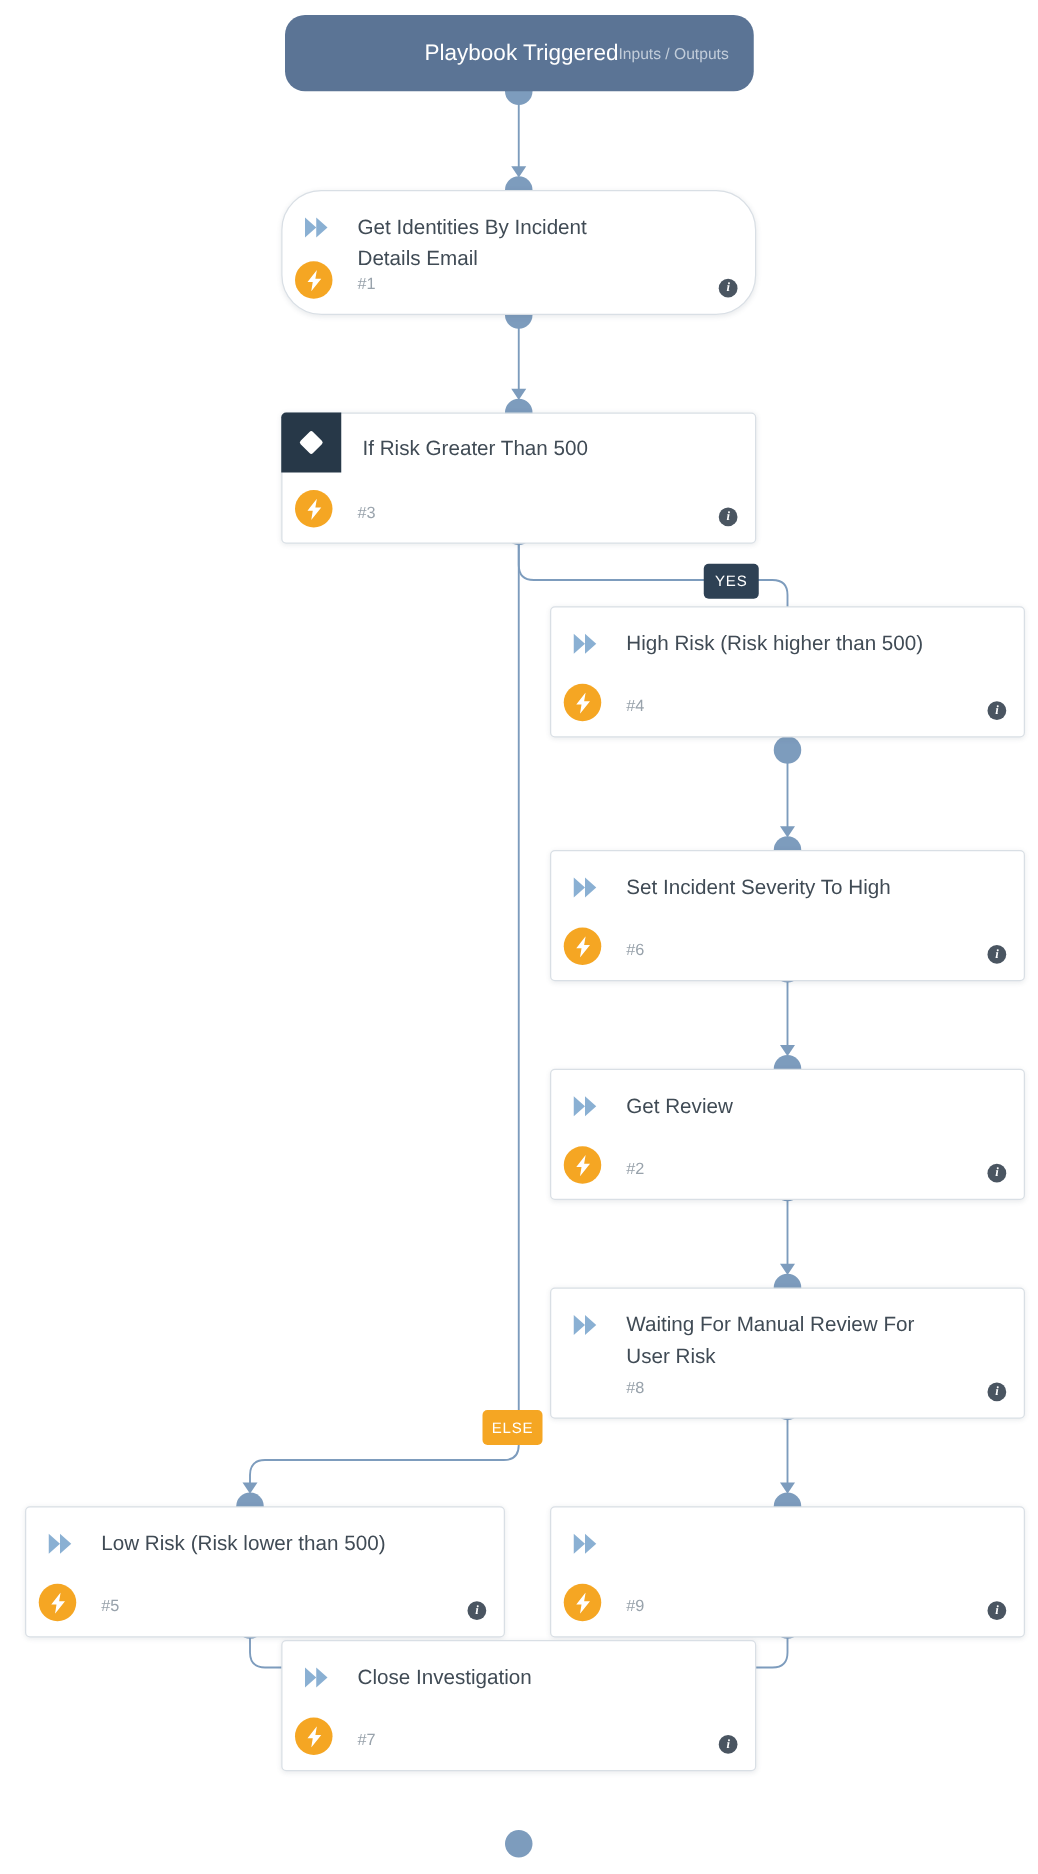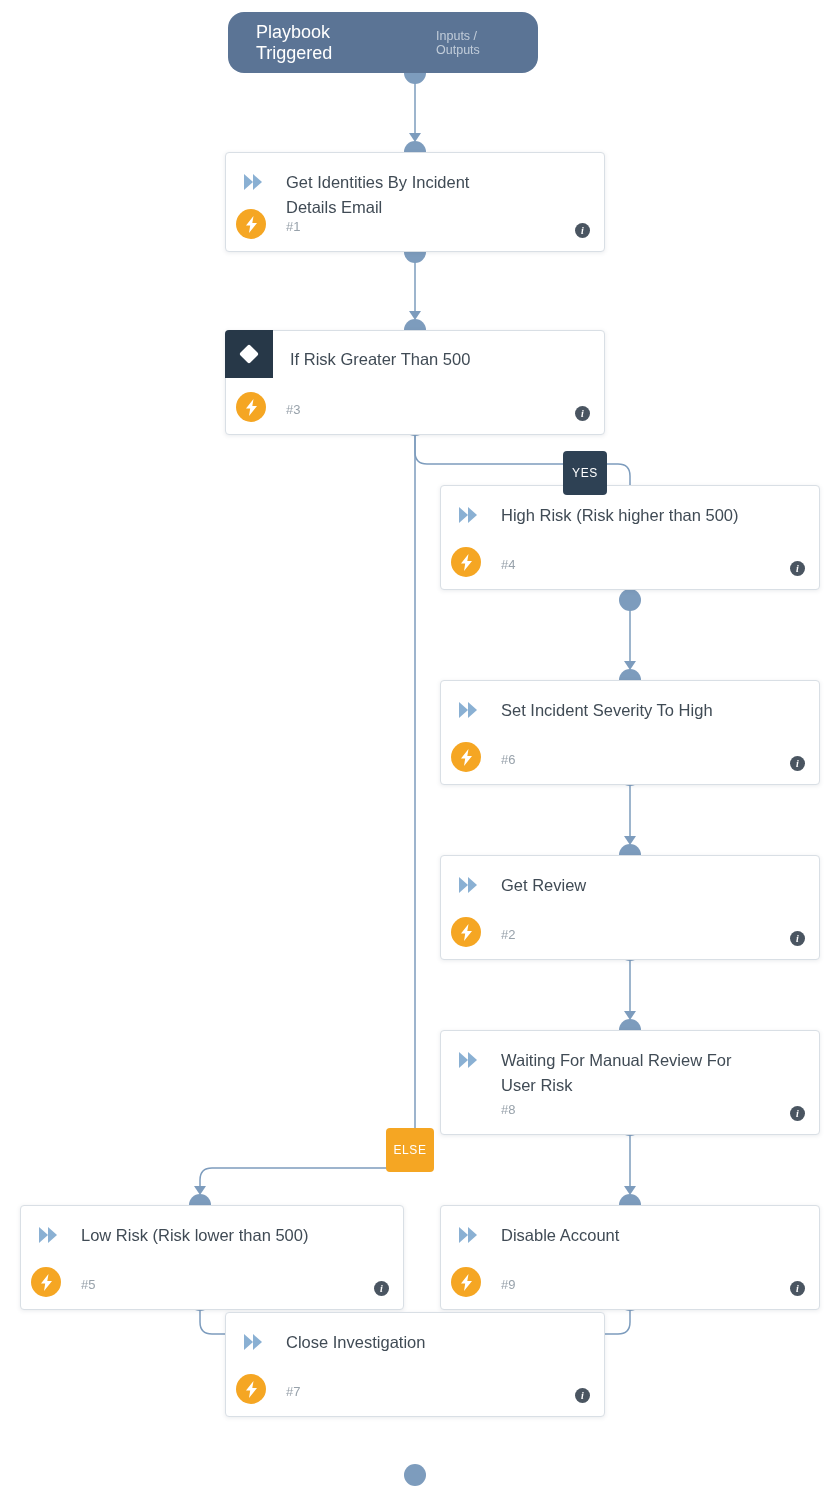--- a/index.html
+++ b/index.html
@@ -13,42 +13,41 @@
     background: #ffffff;
     overflow: hidden;
     margin: 0 auto;
   }
 
   .wires { position: absolute; left: 0; top: 0; z-index: 0; }
 
   
   .header-node {
     position: absolute; left: 228px; top: 12px;
-    width: 310px; height: 61px;
+    width: 375px; height: 61px;
     background: #5b7495;
     border-radius: 16px;
     display: flex; align-items: center; justify-content: flex-end;
     padding: 0 20px 0 28px;
     z-index: 1;
-    gap: 36px;
   }
   .header-title { color: #ffffff; font-size: 18px; }
   .header-right { color: #c2cdda; font-size: 12.5px; }
 
   
   .node {
     position: absolute;
     width: 380px; height: 105px;
     background: #ffffff;
     border: 1px solid #d9dfe5;
     border-radius: 4px;
     box-shadow: 0 1px 4px rgba(70,90,110,0.12);
     z-index: 1;
   }
-  #n1 { left: 225px; top: 152px;  height: 100px; }
+  #n1 { left: 225px; top: 152px;  height: 100px; border-radius: 32px; }
   #n3 { left: 225px; top: 330px;  }
   #n4 { left: 440px; top: 485px;  }
   #n6 { left: 440px; top: 680px;  }
   #n2 { left: 440px; top: 855px;  }
   #n8 { left: 440px; top: 1030px; }
   #n5 { left: 20px;   top: 1205px; width: 384px; padding-left: 48px; }
   #n9 { left: 440px; top: 1205px; }
   #n7 { left: 225px; top: 1312px; }
 
   .title {
@@ -87,21 +86,21 @@
     width: 48px; height: 48px;
     background: #273848;
     border-radius: 4px 0 0 0;
     display: flex; align-items: center; justify-content: center;
   }
   .diamond { width: 14px; height: 14px; background: #ffffff; border-radius: 2px; transform: rotate(45deg); }
 
   
   .badge {
     position: absolute; z-index: 2;
-    height: 44px; border-radius: 4px;
+    height: 28px; border-radius: 4px;
     color: #ffffff; font-size: 12px; letter-spacing: 0.6px;
     display: flex; align-items: center; justify-content: center;
   }
   .badge-yes  { left: 563px; top: 451px;  width: 44px; background: #2e4154; }
   .badge-else { left: 386px; top: 1128px; width: 48px; background: #f5a623; }
 </style>
 </head>
 <body>
 
 <div class="canvas">
@@ -274,21 +273,20 @@
     <span class="info">i</span>
   </div>
 
   <div class="node" id="n9">
     <span class="chevron">
       <svg width="22" height="18" viewBox="0 0 22 18">
           <path d="M2 1 L11 9 L2 17 Z" fill="#8ab0d3"></path>
           <path d="M11 1 L20 9 L11 17 Z" fill="#8ab0d3"></path>
         </svg>
     </span>
-    <div class="title">Disable Account</div>
     <span class="bolt">
       <svg width="13" height="17" viewBox="0 0 13 17">
           <path d="M8.5 0 L1 9.5 L5.2 9.5 L4 17 L12 7 L7.3 7 Z" fill="#fff"></path>
         </svg>
     </span>
     <span class="num">#9</span>
     <span class="info">i</span>
   </div>
 
   <div class="node" id="n7">

